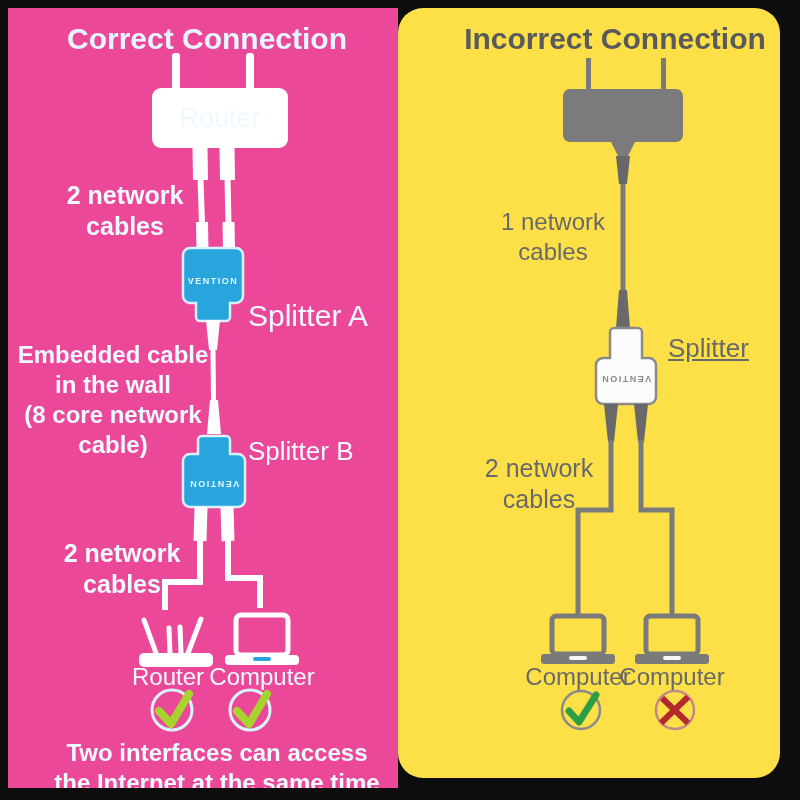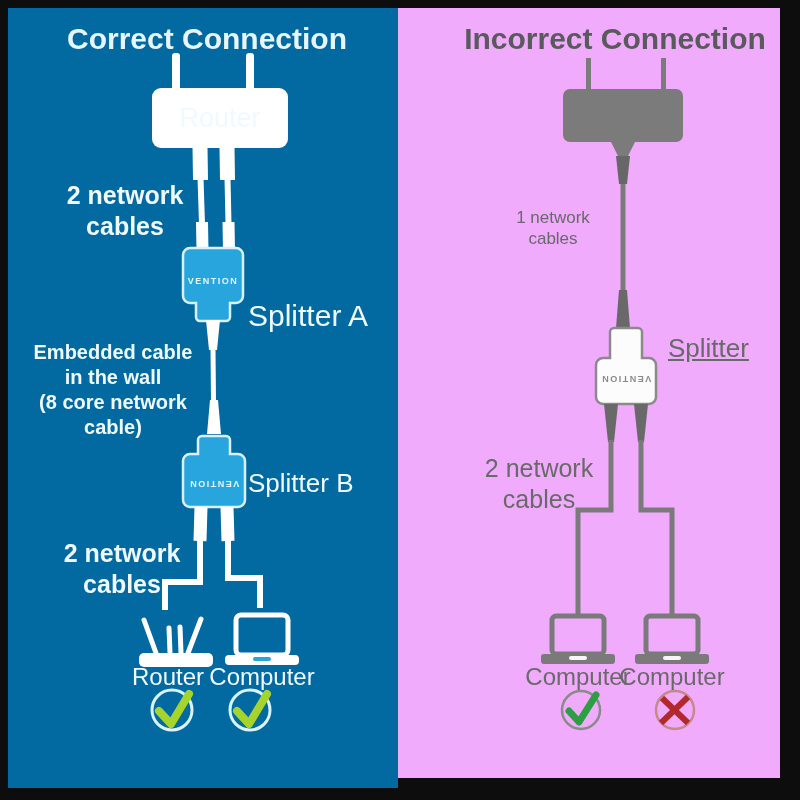--- a/index.html
+++ b/index.html
@@ -1,22 +1,22 @@
 <!DOCTYPE html>
 <html><head>
 <meta charset="utf-8">
 <style>
   html,body{margin:0;padding:0;}
   body{
     width:800px;height:800px;background:#0d0d0d;position:relative;overflow:hidden;
     font-family:"Liberation Sans", sans-serif;
   }
   .panel{position:absolute;top:8px;overflow:hidden;}
-  .panel-left{left:8px;width:390px;height:780px;background:#0369a1;}
-  .panel-right{left:398px;width:382px;height:770px;background:#f0abfc;}
+  .panel-left{left:8px;width:390px;height:780px;background:#ec4899;}
+  .panel-right{left:398px;width:382px;height:770px;background:#fde047;border-radius:25px;}
   .panel svg{position:absolute;left:0;top:0;}
   .lbl{position:absolute;text-align:center;line-height:1.25;white-space:pre-line;z-index:2;}
   .panel-left .lbl{color:#EFFAFF;}
   .panel-right .lbl{color:#696969;}
   .title{font-size:30px;font-weight:700;letter-spacing:0px;}
   .panel-left .title{color:#E7F6FD;}
   .panel-right .title{color:#595A5C;}
   .bold{font-weight:700;}
   .routertext{font-size:27px;color:#979797;}
 </style>
@@ -90,29 +90,31 @@
     <g>
       <circle cx="242" cy="702" r="20" fill="none" stroke="#D9F4FC" stroke-width="3"></circle>
       <path d="M229,703 L241,716 L259,686" fill="none" stroke="#A6D42C" stroke-width="8" stroke-linecap="round" stroke-linejoin="round"></path>
     </g>
   </svg>
 
   <div class="lbl routertext" style="left:144px;width:136px;top:94px;">Router</div>
   <div class="lbl bold" style="left:0;width:234px;top:172px;font-size:25px;">2 network
 cables</div>
   <div class="lbl" style="left:240px;width:130px;top:289px;font-size:30px;text-align:left;">Splitter A</div>
-  <div class="lbl bold" style="left:0;width:210px;top:332px;font-size:20px;">Embedded cable
+  <div class="lbl bold" style="left:0;width:210px;top:332px;font-size:24px;">Embedded cable
 in the wall
 (8 core network
 cable)</div>
-  <div class="lbl" style="left:240px;width:130px;top:427px;font-size:26px;text-align:left;margin-top:32px;">Splitter B</div>
+  <div class="lbl" style="left:240px;width:130px;top:427px;font-size:26px;text-align:left;">Splitter B</div>
   <div class="lbl bold" style="left:0;width:228px;top:530px;font-size:25px;">2 network
 cables</div>
   <div class="lbl" style="left:100px;width:120px;top:654px;font-size:24px;">Router</div>
   <div class="lbl" style="left:194px;width:120px;top:654px;font-size:24px;">Computer</div>
+  <div class="lbl bold" style="left:28px;right:0;top:730px;font-size:24px;">Two interfaces can access
+the Internet at the same time</div>
 </section>
 
 <section class="panel panel-right">
   <div class="lbl title" style="left:52px;right:0;top:12px;">Incorrect Connection</div>
 
   <svg width="382" height="770" viewBox="0 0 382 770">
 
     <g>
       <rect x="188" y="50" width="5" height="33" fill="#7B7B7B"></rect>
       <rect x="263" y="50" width="5" height="33" fill="#7B7B7B"></rect>
@@ -154,20 +156,20 @@
       <circle cx="183" cy="702" r="19" fill="none" stroke="#8A8A8A" stroke-width="2.5"></circle>
       <path d="M171,703 L181,714 L198,687" fill="none" stroke="#2E9E44" stroke-width="7" stroke-linecap="round" stroke-linejoin="round"></path>
     </g>
     <g>
       <circle cx="277" cy="702" r="19" fill="none" stroke="#C48A8A" stroke-width="2.5"></circle>
       <line x1="264" y1="690" x2="290" y2="715" stroke="#B3282D" stroke-width="6"></line>
       <line x1="290" y1="689" x2="263" y2="715" stroke="#B3282D" stroke-width="6"></line>
     </g>
   </svg>
 
-  <div class="lbl" style="left:0;width:310px;top:199px;font-size:17px;">1 network
+  <div class="lbl" style="left:0;width:310px;top:199px;font-size:24px;">1 network
 cables</div>
   <div class="lbl" style="left:270px;width:110px;top:324px;font-size:26px;text-align:left;text-decoration:underline;">Splitter</div>
   <div class="lbl" style="left:0;width:282px;top:445px;font-size:25px;">2 network
 cables</div>
   <div class="lbl" style="left:120px;width:120px;top:654px;font-size:24px;">Computer</div>
   <div class="lbl" style="left:214px;width:120px;top:654px;font-size:24px;">Computer</div>
 </section>
 
 </body></html>

